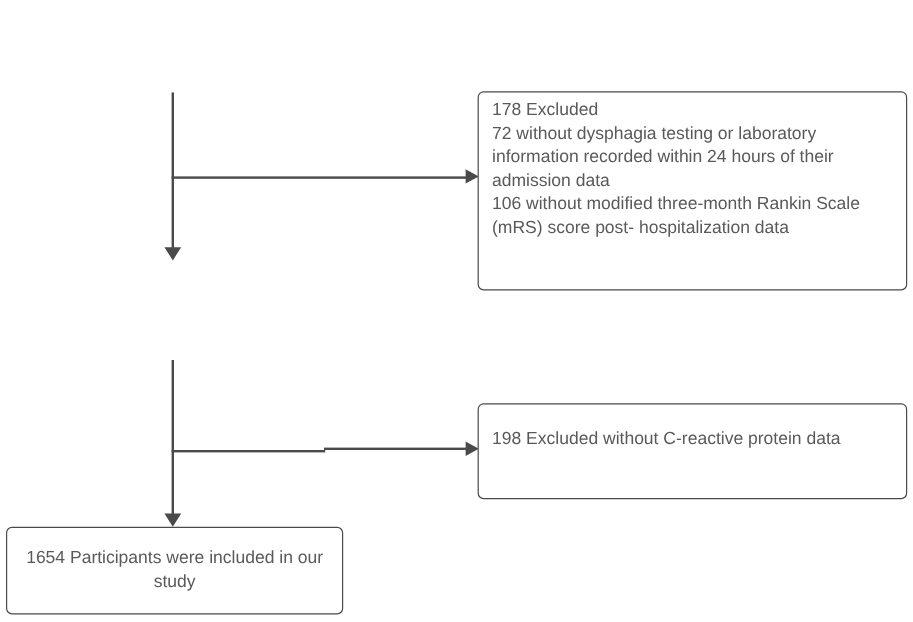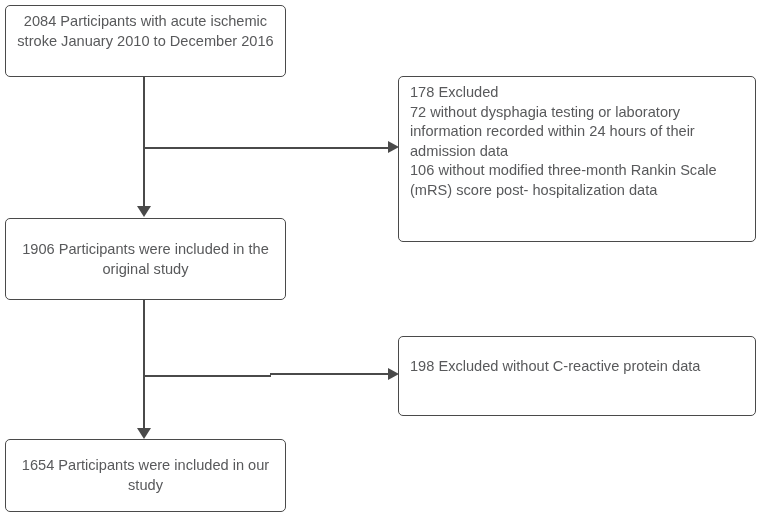--- a/index.html
+++ b/index.html
@@ -128,31 +128,25 @@
   <div class="hline" id="branch-1"></div>
   <div class="arrow-right" id="arrow-branch-1"></div>
 
   <div class="vline" id="trunk-lower"></div>
   <div class="arrow-down" id="arrow-lower"></div>
 
   <div class="hline" id="branch-2a"></div>
   <div class="hline" id="branch-2b"></div>
   <div class="arrow-right" id="arrow-branch-2"></div>
 
-  <div class="box centered" id="box-enrolled">
-    <div class="box-inner">2084 Participants with acute ischemic stroke January  2010 to December 2016</div>
-  </div>
 
   <div class="box leftaligned" id="box-excluded-1">
     <div class="box-inner">178 Excluded<br>72 without dysphagia testing or laboratory information recorded within 24 hours of their admission data<br>106 without modified three-month Rankin Scale (mRS) score post- hospitalization data</div>
   </div>
 
-  <div class="box centered" id="box-original">
-    <div class="box-inner">1906 Participants were included in the original study</div>
-  </div>
 
   <div class="box leftaligned" id="box-excluded-2">
     <div class="box-inner">198 Excluded without C-reactive protein data</div>
   </div>
 
   <div class="box centered" id="box-final">
     <div class="box-inner">1654 Participants were included in our study</div>
   </div>
 
 </div>

